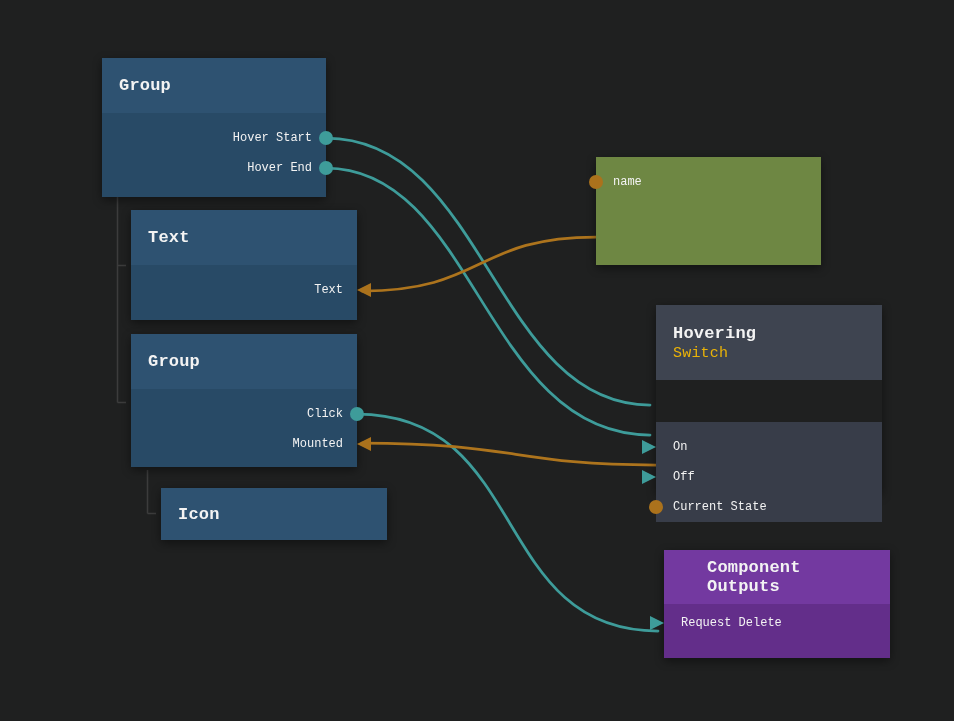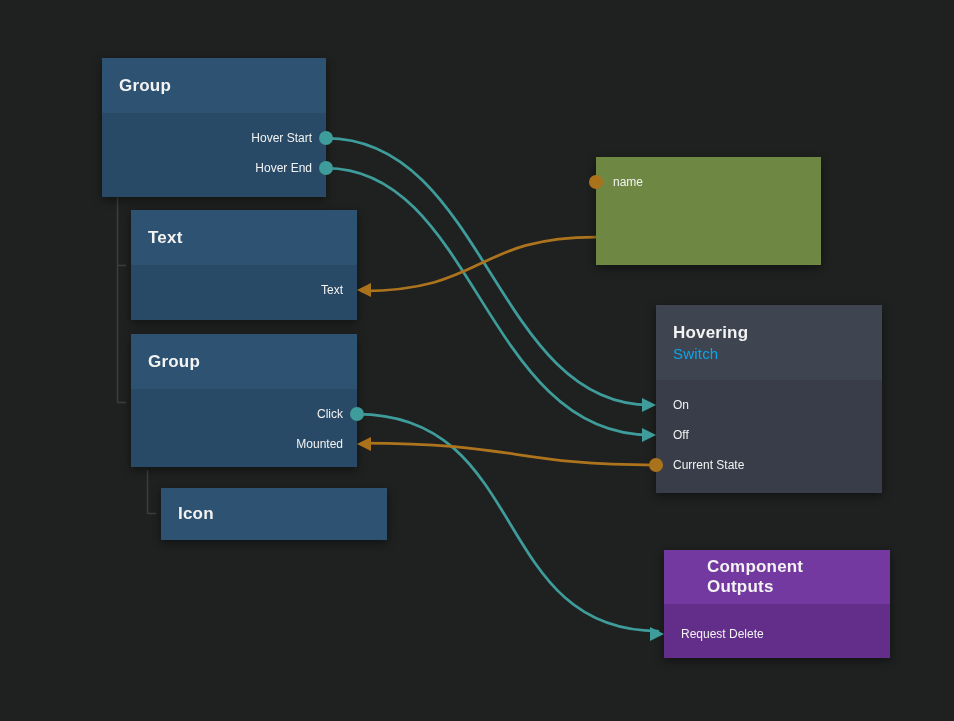--- a/index.html
+++ b/index.html
@@ -6,27 +6,27 @@
   #canvas{
     position:relative;width:954px;height:721px;overflow:hidden;
     background:#1f2020;
     font-family:"Liberation Sans","DejaVu Sans",sans-serif;
     color:#f3f3f3;
   }
   #wires{position:absolute;left:0;top:0;width:954px;height:721px;z-index:1;}
   .node{
     position:absolute;z-index:2;border-radius:1px;
     box-shadow:0 3px 10px rgba(0,0,0,.45);
-    display:flex;flex-direction:column;
+    display:flex;flex-direction:column;font-family:Liberation Mono, monospace;
   }
   .header{
     height:55px;flex:0 0 auto;display:flex;flex-direction:column;justify-content:center;
     padding:0 17px;font-size:17px;font-weight:600;letter-spacing:.2px;
   }
-  .subtitle{font-size:15px;font-weight:400;color:#0ea5e9;margin-top:2px;}
+  .subtitle{font-size:15px;font-weight:400;color:#eab308;margin-top:2px;}
   .body{flex:1 1 auto;padding-top:10px;}
   .port{position:relative;height:30px;line-height:30px;font-size:12px;font-weight:400;}
   .port.right{text-align:right;padding-right:14px;}
   .port.left{text-align:left;padding-left:17px;}
   
   .dot{position:absolute;top:50%;width:14px;height:14px;border-radius:50%;transform:translateY(-50%);}
   .dot.teal{background:#3e9c9a;}
   .dot.orange{background:#ab721c;}
   .dot.edge-right{right:-7px;}
   .dot.edge-left{left:-7px;}
@@ -40,25 +40,25 @@
   .slate .header{background:#3e4450;}  .slate .body{background:#383d49;}
   .purple .header{background:#7339a0;} .purple .body{background:#632e8a;}
   
   .n-group1{left:102px;top:58px;width:224px;height:139px;}
   .n-text1{left:131px;top:210px;width:226px;height:110px;}
   .n-group2{left:131px;top:334px;width:226px;height:133px;}
   .n-icon1{left:161px;top:488px;width:226px;height:52px;}
   .n-icon1 .header{height:52px;}
   .n-object1{left:596px;top:157px;width:225px;height:108px;}
   .n-object1 .header{height:54px;}
-  .n-hovering{left:656px;top:305px;width:226px;height:188px;}
+  .n-hovering{left:656px;top:305px;width:226px;height:188px;gap:42px;}
   .n-hovering .header{height:75px;}
   .n-comp{left:664px;top:550px;width:226px;height:108px;}
   .n-comp .header{height:54px;padding-left:43px;}
-  .n-comp .body{padding-top:15px;}
+  .n-comp .body{padding-top:4px;}
 </style>
 </head>
 <body>
 
 <div id="canvas">
 
   <svg id="wires" xmlns="http://www.w3.org/2000/svg">
       <path d="M 117.5 197 L 117.5 402.5" stroke="#3c3c3c" stroke-width="1.5" fill="none"></path>
       <path d="M 117.5 265.5 L 126 265.5" stroke="#3c3c3c" stroke-width="1.5" fill="none"></path>
       <path d="M 117.5 402.5 L 126 402.5" stroke="#3c3c3c" stroke-width="1.5" fill="none"></path>

